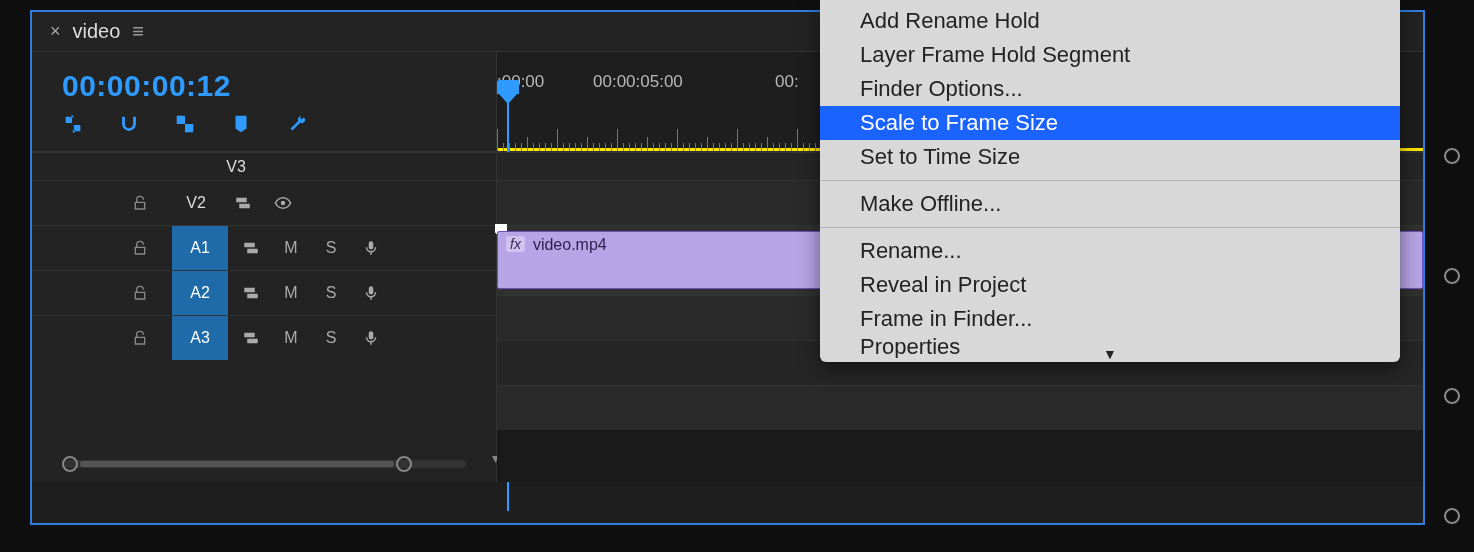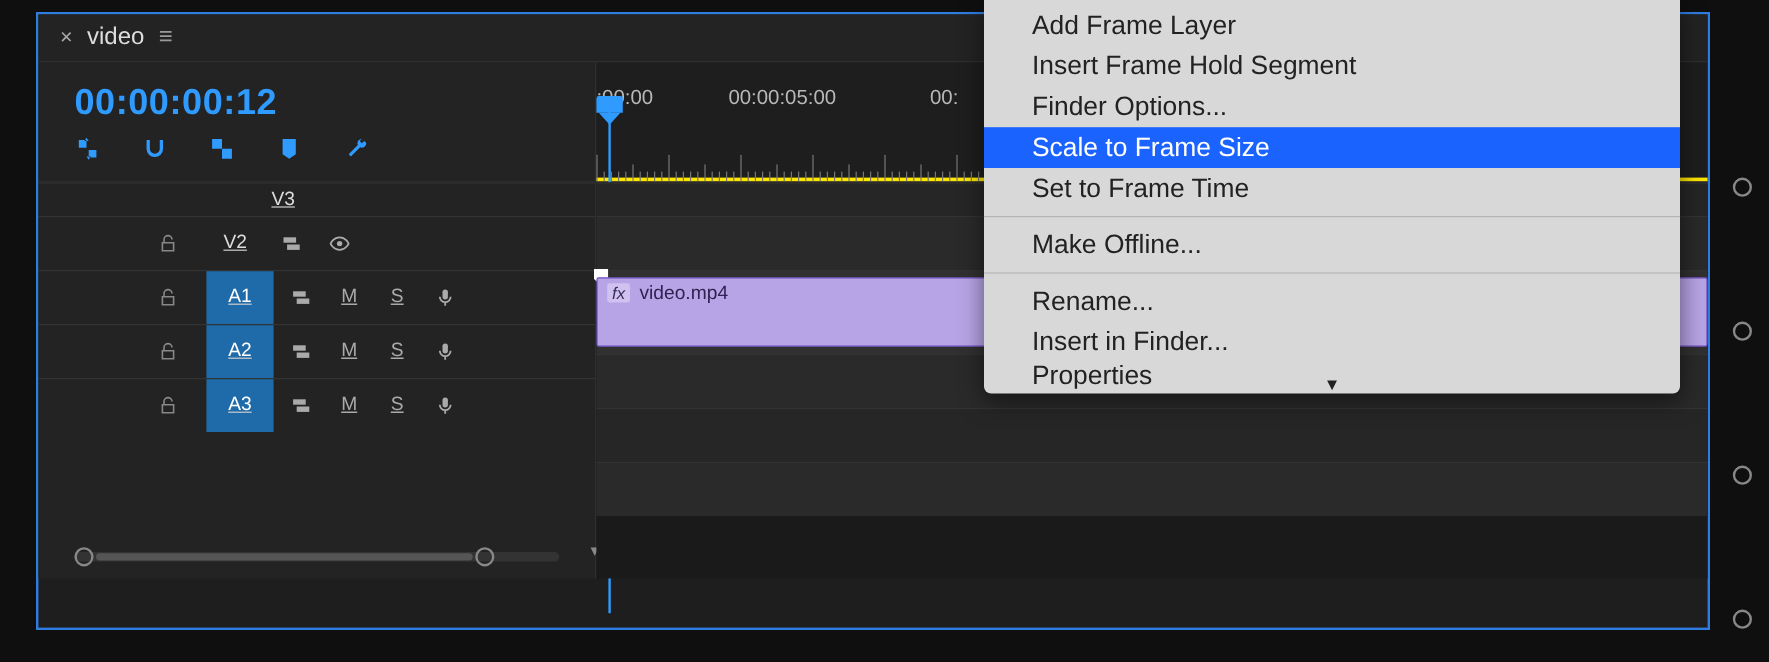--- a/index.html
+++ b/index.html
@@ -136,21 +136,20 @@
     border-left:9px solid transparent;
     border-right:9px solid transparent;
     border-top:10px solid #2f9bff;
   }
 
   
   .tracks {
     display: flex;
     height: 330px;
     position: relative;
-    text-decoration: underline;
   }
   .track-headers {
     width: 465px;
     border-right: 1px solid #333;
     background: #232323;
     position:relative;
   }
   .track-row {
     display: flex;
     align-items: center;
@@ -372,21 +371,21 @@
         <span class="ico dim">
           <svg viewBox="0 0 24 24" fill="currentColor">
               <path d="M21 7a4 4 0 0 1-5.6 3.7L7 19l-2-2 8.3-8.4A4 4 0 0 1 17 3l-2 2 2 2 2-2a4 4 0 0 1 2 2z"></path>
             </svg>
         </span>
       </div>
     </div>
     <div class="ruler-area">
       <div class="ruler-labels">
         <span style="left:0px">:00:00</span>
-        <span style="left:110px">00:00:05:00</span>
+        <span style="left:96px">00:00:05:00</span>
         <span style="left:278px">00:</span>
       </div>
       <div class="ruler-ticks">
         <div class="yellow-line"></div>
       <div class="tick big" style="left: 0px;"></div>
           <div class="tick small" style="left: 6px;"></div>
           <div class="tick small" style="left: 12px;"></div>
           <div class="tick small" style="left: 18px;"></div>
           <div class="tick small" style="left: 24px;"></div>
           <div class="tick med" style="left: 30px;"></div>
@@ -577,42 +576,45 @@
 
 <div class="right-knobs">
   <div class="scroll-knob"></div>
   <div class="scroll-knob"></div>
   <div class="scroll-knob"></div>
   <div class="scroll-knob"></div>
 </div>
 
 <div class="context-menu">
   <div class="menu-item">
-      <span>Add Frame Layer</span>
-    </div>
-  <div class="menu-item">
-      <span>Insert Frame Hold Segment</span>
+      <span>Add Rename Hold</span>
+    </div>
+  <div class="menu-item">
+      <span>Layer Frame Hold Segment</span>
     </div>
   <div class="menu-item">
       <span>Finder Options...</span>
     </div>
   <div class="menu-item highlight">
       <span>Scale to Frame Size</span>
     </div>
   <div class="menu-item">
-      <span>Set to Frame Time</span>
+      <span>Set to Time Size</span>
     </div>
   <div class="menu-sep"></div>
   <div class="menu-item">
       <span>Make Offline...</span>
     </div>
   <div class="menu-sep"></div>
   <div class="menu-item">
       <span>Rename...</span>
     </div>
   <div class="menu-item">
-      <span>Insert in Finder...</span>
+      <span>Reveal in Project</span>
+    </div>
+  <div class="menu-item">
+      <span>Frame in Finder...</span>
     </div>
   <div class="menu-item" style="height:22px;overflow:hidden">
       <span>Properties</span>
     </div>
   <div class="menu-cut">▼</div>
 </div>
 
 </body></html>

